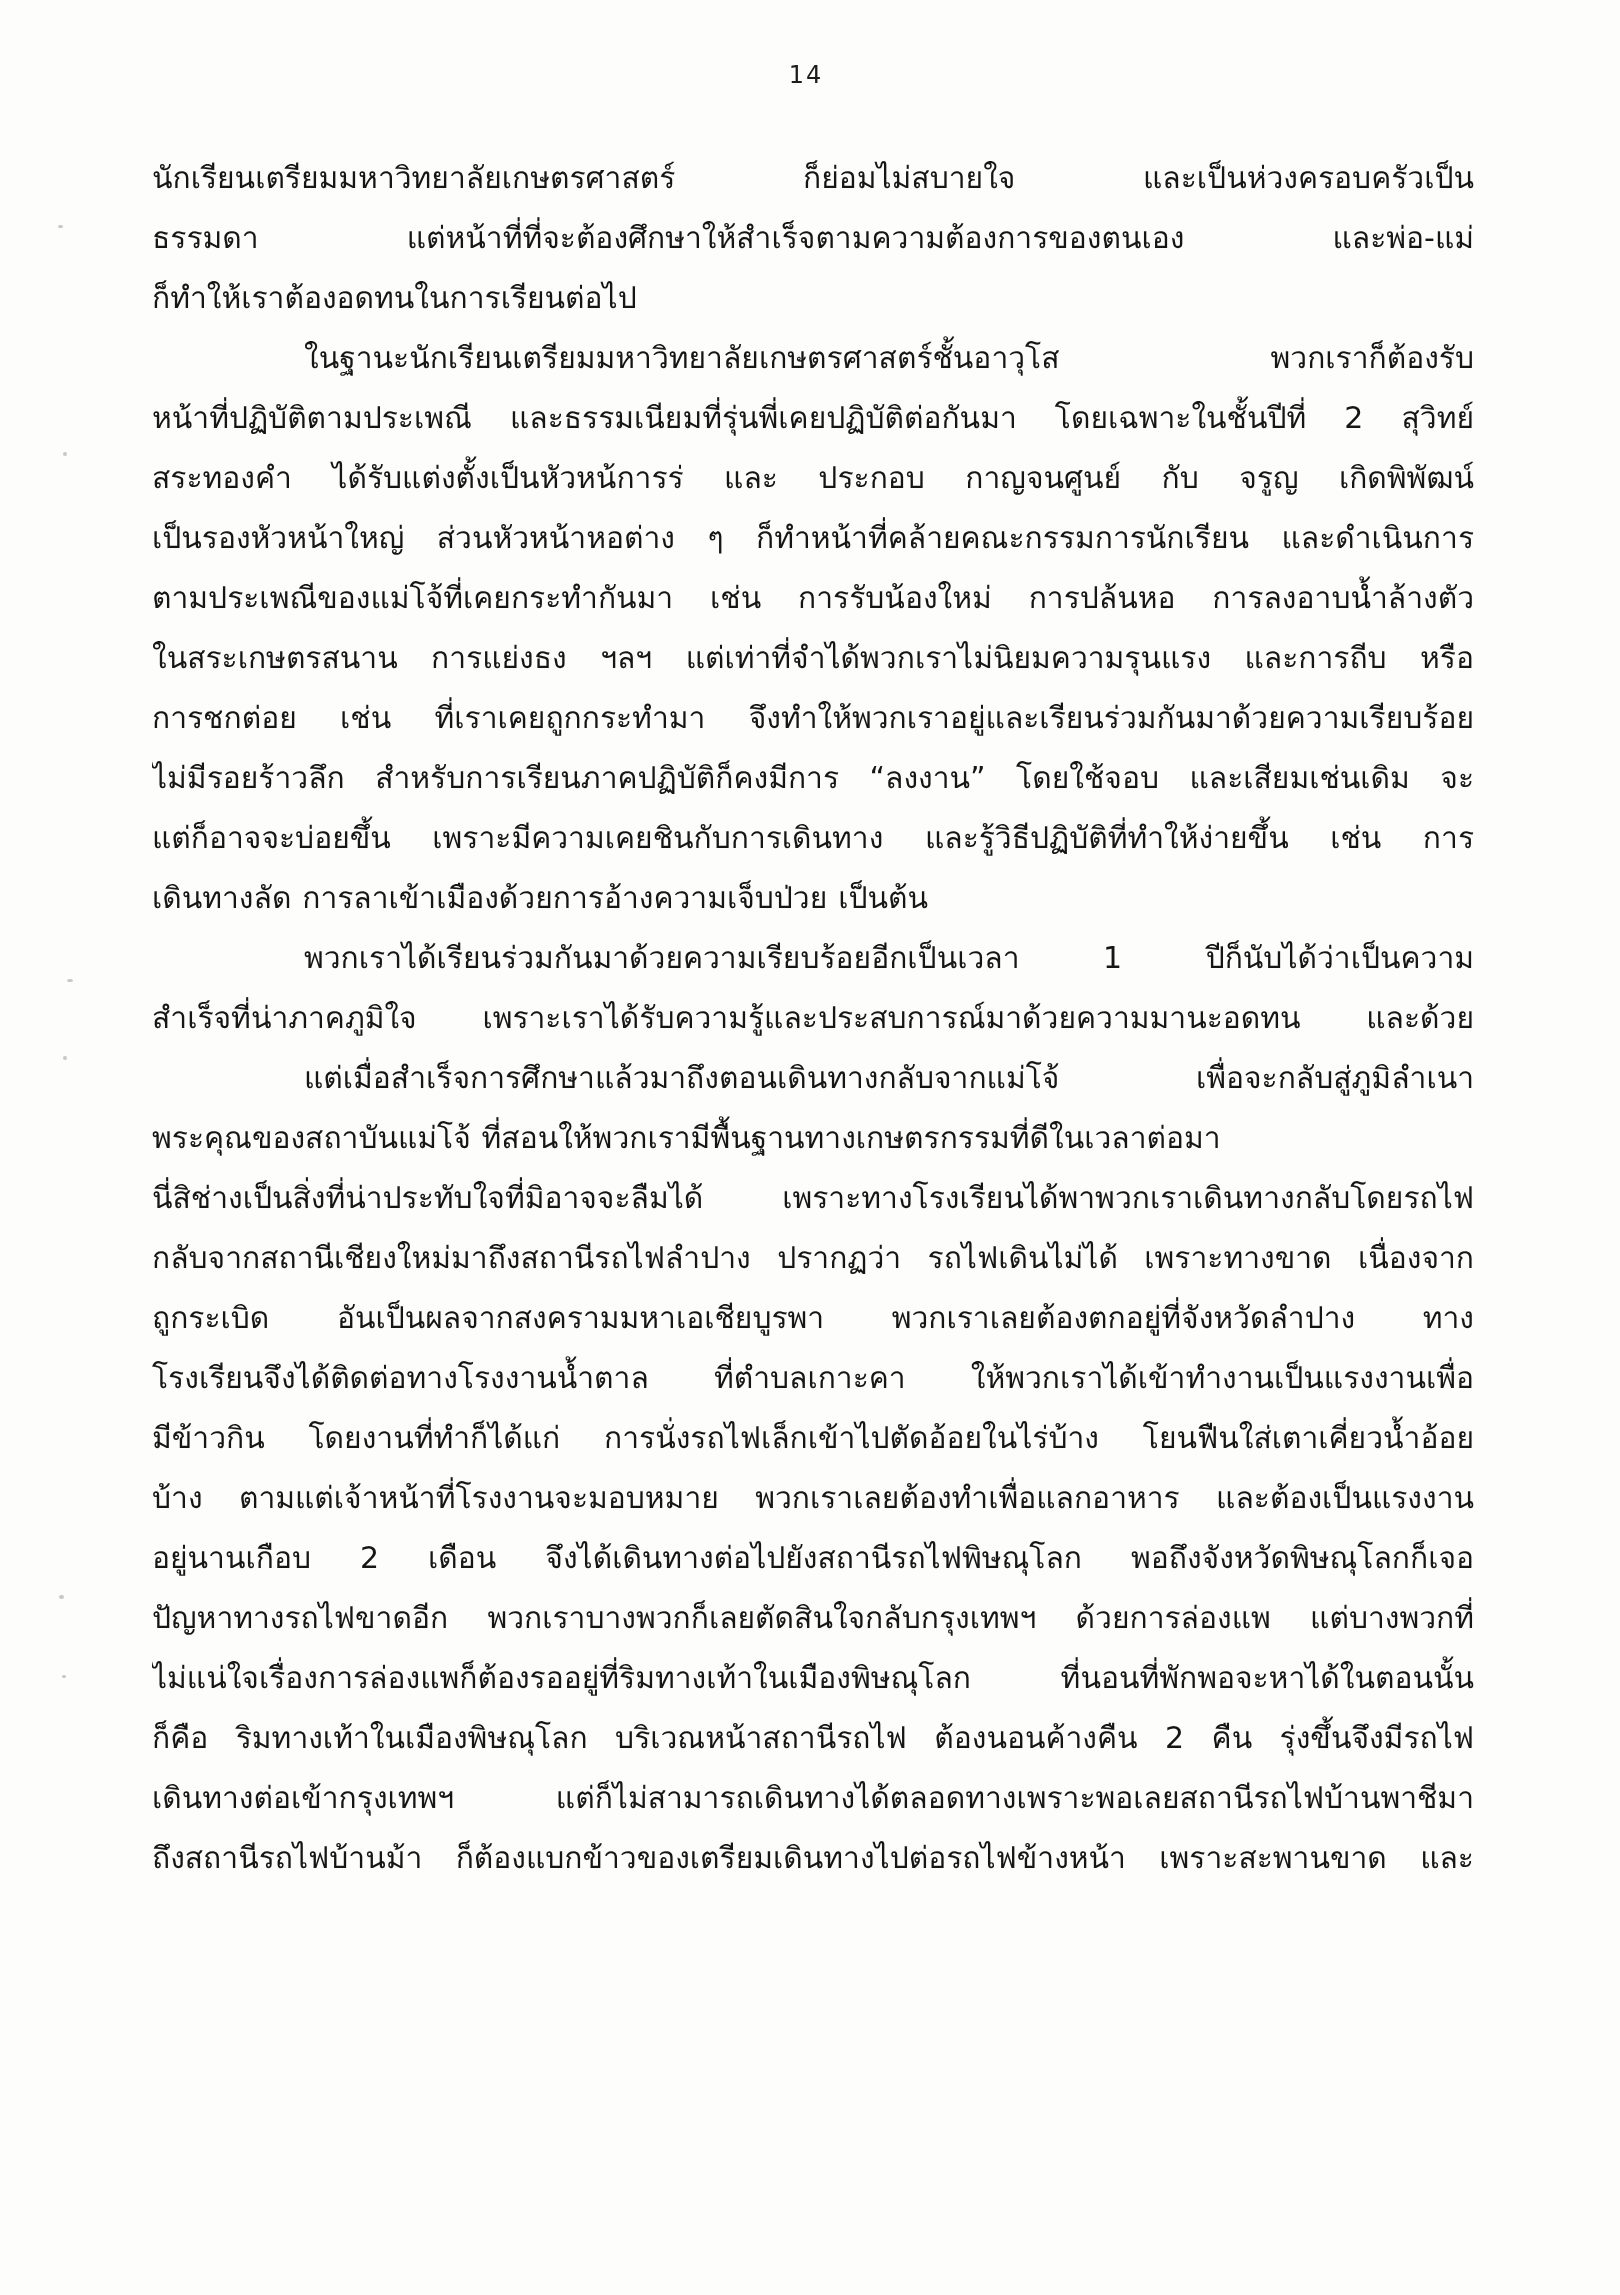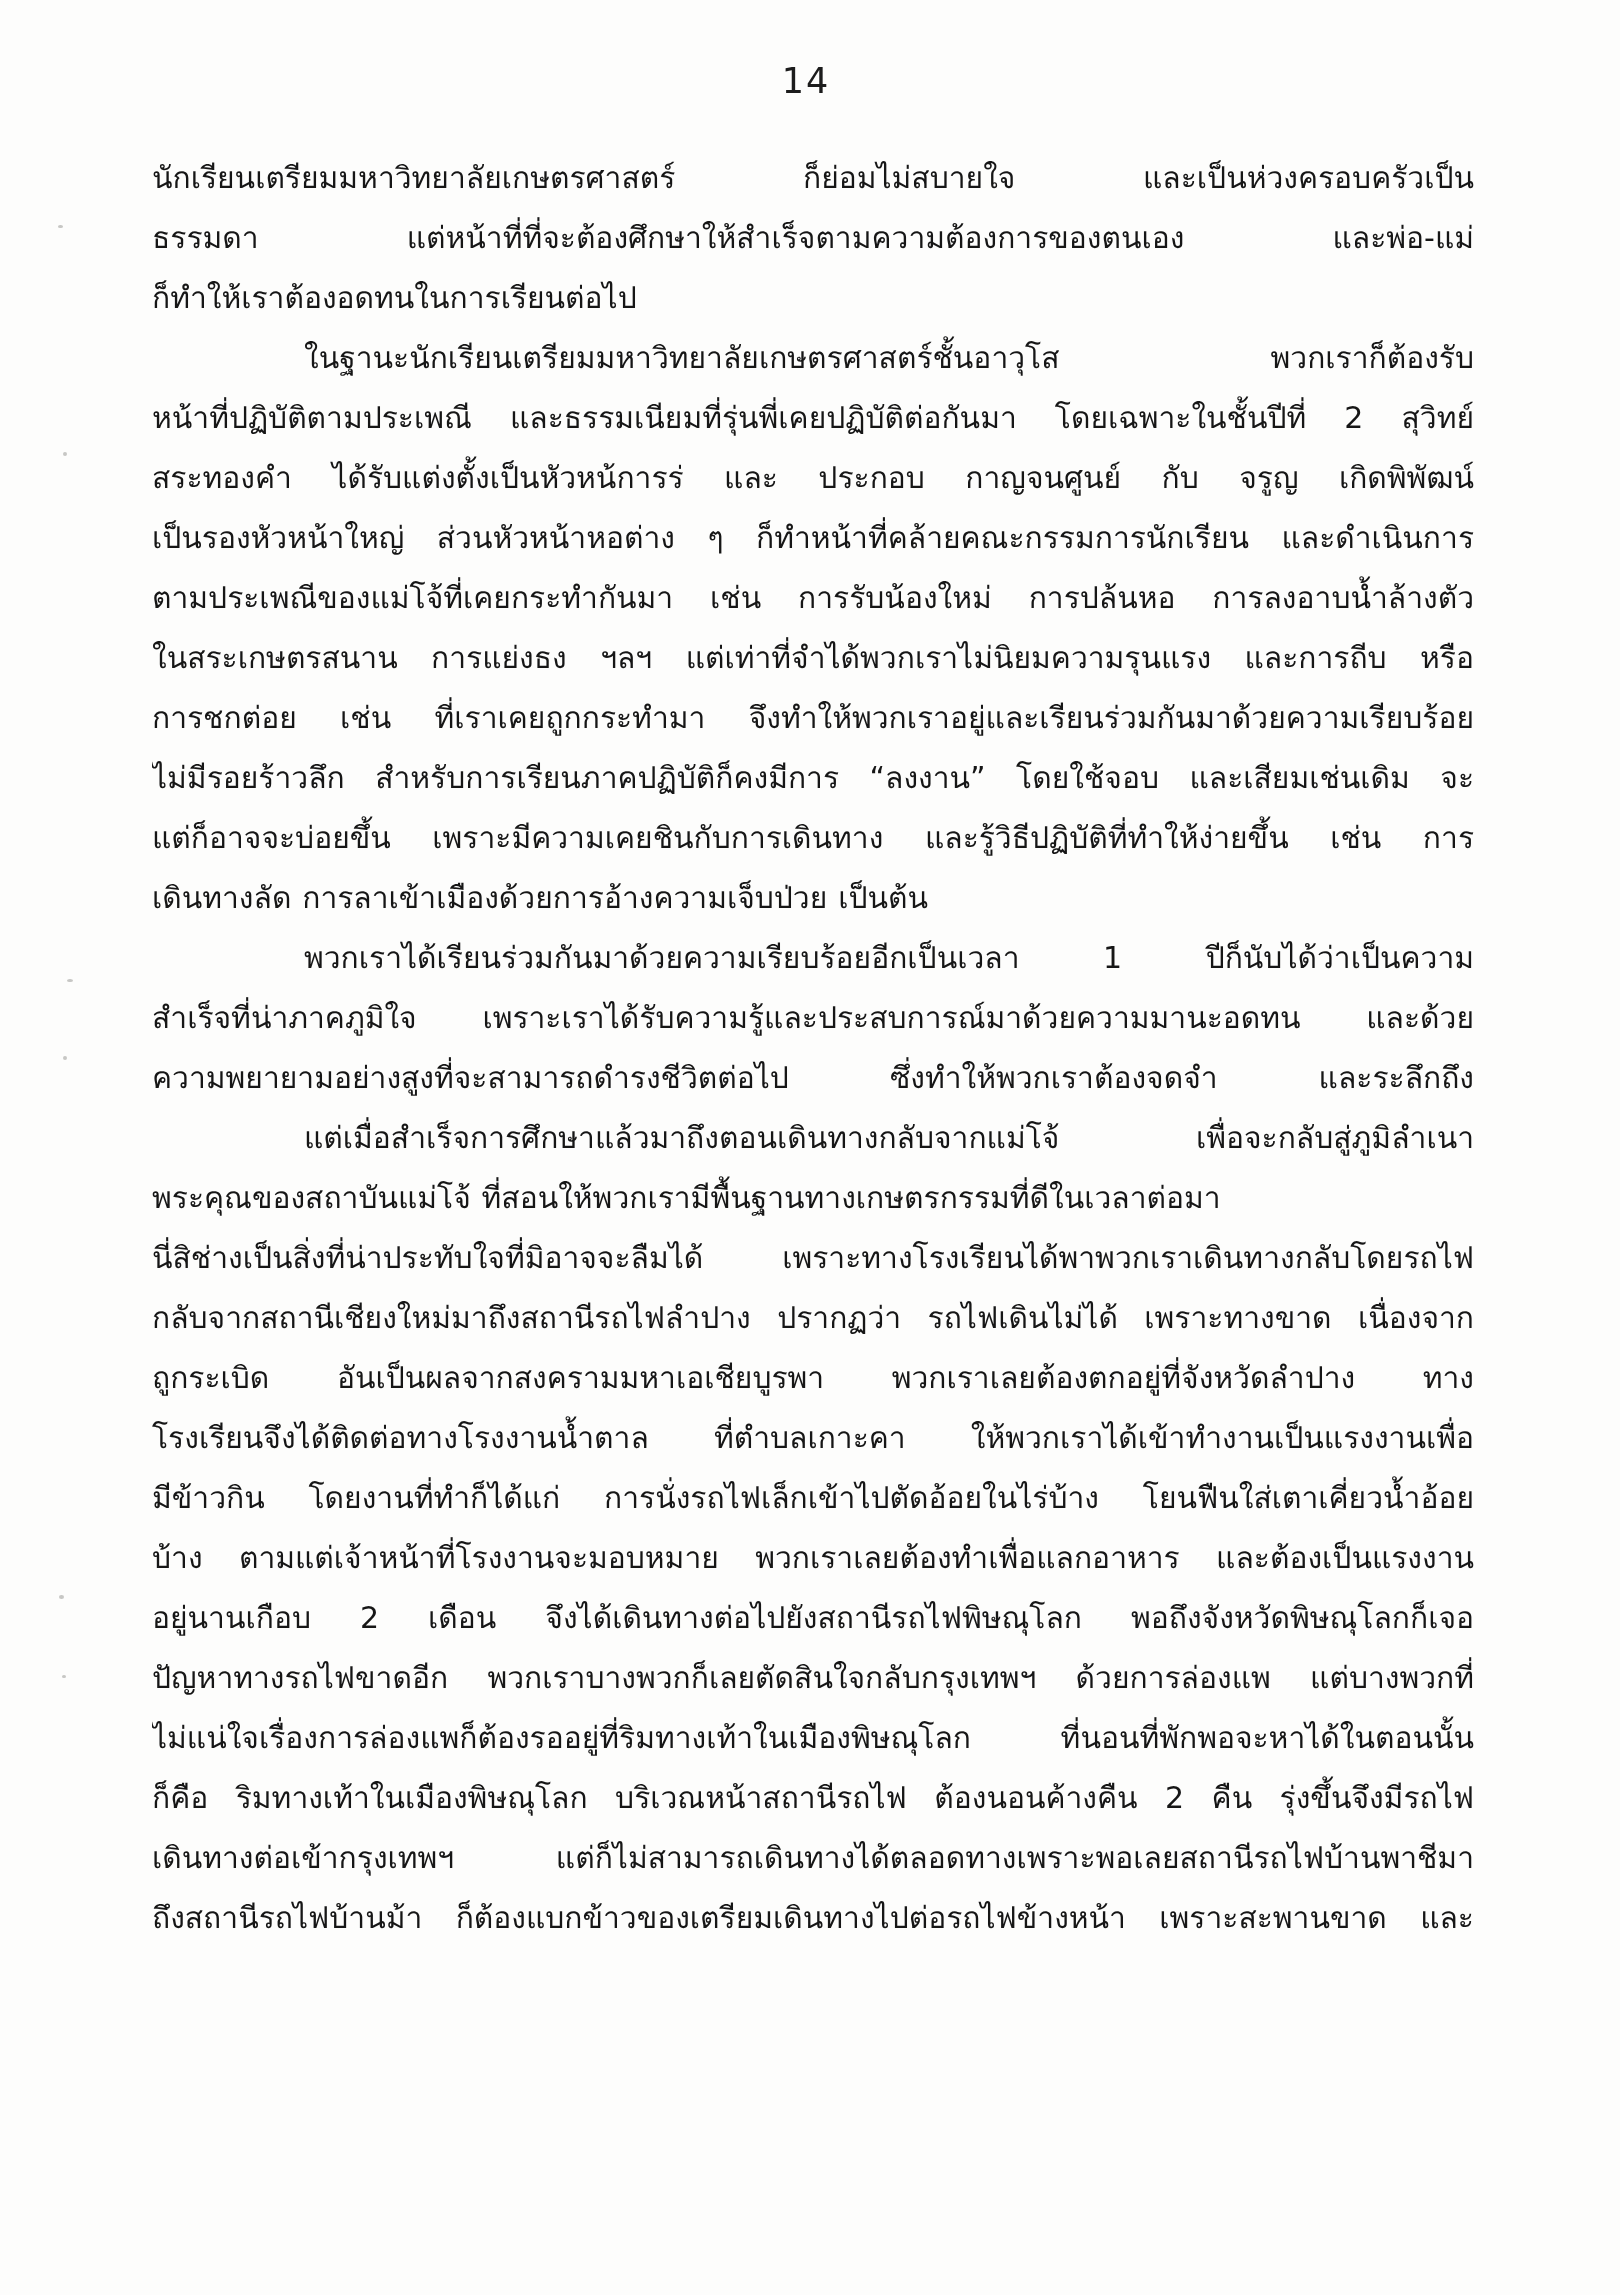--- a/index.html
+++ b/index.html
@@ -15,21 +15,21 @@
     font-family: "DejaVu Sans", sans-serif;
     color: #141414;
     overflow: hidden;
   }
   .page-number {
     position: absolute;
     top: 61px;
     left: 0;
     right: 9.2px;
     text-align: center;
-    font-size: 35px;
+    font-size: 24px;
     letter-spacing: 2px;
     color: #1c1c1c;
   }
   .text-body {
     position: absolute;
     top: 148px;
     left: 152px;
     width: 1322px;
   }
   .line {
@@ -71,21 +71,20 @@
       <div class="line">สระทองคำ ได้รับแต่งตั้งเป็นหัวหน้การร่ และ ประกอบ กาญจนศูนย์ กับ จรูญ เกิดพิพัฒน์</div>
       <div class="line">เป็นรองหัวหน้าใหญ่ ส่วนหัวหน้าหอต่าง ๆ ก็ทำหน้าที่คล้ายคณะกรรมการนักเรียน และดำเนินการ</div>
       <div class="line">ตามประเพณีของแม่โจ้ที่เคยกระทำกันมา เช่น การรับน้องใหม่ การปล้นหอ การลงอาบน้ำล้างตัว</div>
       <div class="line">ในสระเกษตรสนาน การแย่งธง ฯลฯ แต่เท่าที่จำได้พวกเราไม่นิยมความรุนแรง และการถีบ หรือ</div>
       <div class="line">การชกต่อย เช่น ที่เราเคยถูกกระทำมา จึงทำให้พวกเราอยู่และเรียนร่วมกันมาด้วยความเรียบร้อย</div>
       <div class="line">ไม่มีรอยร้าวลึก สำหรับการเรียนภาคปฏิบัติก็คงมีการ “ลงงาน” โดยใช้จอบ และเสียมเช่นเดิม จะ</div>
       <div class="line">แต่ก็อาจจะบ่อยขึ้น เพราะมีความเคยชินกับการเดินทาง และรู้วิธีปฏิบัติที่ทำให้ง่ายขึ้น เช่น การ</div>
       <div class="line short">เดินทางลัด การลาเข้าเมืองด้วยการอ้างความเจ็บป่วย เป็นต้น</div>
       <div class="line ind">พวกเราได้เรียนร่วมกันมาด้วยความเรียบร้อยอีกเป็นเวลา 1 ปีก็นับได้ว่าเป็นความ</div>
       <div class="line">สำเร็จที่น่าภาคภูมิใจ เพราะเราได้รับความรู้และประสบการณ์มาด้วยความมานะอดทน และด้วย</div>
-      <div class="line">ความพยายามอย่างสูงที่จะสามารถดำรงชีวิตต่อไป ซึ่งทำให้พวกเราต้องจดจำ และระลึกถึง</div>
       <div class="line ind">แต่เมื่อสำเร็จการศึกษาแล้วมาถึงตอนเดินทางกลับจากแม่โจ้ เพื่อจะกลับสู่ภูมิลำเนา</div>
       <div class="line short">พระคุณของสถาบันแม่โจ้ ที่สอนให้พวกเรามีพื้นฐานทางเกษตรกรรมที่ดีในเวลาต่อมา</div>
       <div class="line">นี่สิช่างเป็นสิ่งที่น่าประทับใจที่มิอาจจะลืมได้ เพราะทางโรงเรียนได้พาพวกเราเดินทางกลับโดยรถไฟ</div>
       <div class="line">กลับจากสถานีเชียงใหม่มาถึงสถานีรถไฟลำปาง ปรากฏว่า รถไฟเดินไม่ได้ เพราะทางขาด เนื่องจาก</div>
       <div class="line">ถูกระเบิด อันเป็นผลจากสงครามมหาเอเชียบูรพา พวกเราเลยต้องตกอยู่ที่จังหวัดลำปาง ทาง</div>
       <div class="line">โรงเรียนจึงได้ติดต่อทางโรงงานน้ำตาล ที่ตำบลเกาะคา ให้พวกเราได้เข้าทำงานเป็นแรงงานเพื่อ</div>
       <div class="line">มีข้าวกิน โดยงานที่ทำก็ได้แก่ การนั่งรถไฟเล็กเข้าไปตัดอ้อยในไร่บ้าง โยนฟืนใส่เตาเคี่ยวน้ำอ้อย</div>
       <div class="line">บ้าง ตามแต่เจ้าหน้าที่โรงงานจะมอบหมาย พวกเราเลยต้องทำเพื่อแลกอาหาร และต้องเป็นแรงงาน</div>
       <div class="line">อยู่นานเกือบ 2 เดือน จึงได้เดินทางต่อไปยังสถานีรถไฟพิษณุโลก พอถึงจังหวัดพิษณุโลกก็เจอ</div>
       <div class="line">ปัญหาทางรถไฟขาดอีก พวกเราบางพวกก็เลยตัดสินใจกลับกรุงเทพฯ ด้วยการล่องแพ แต่บางพวกที่</div>

